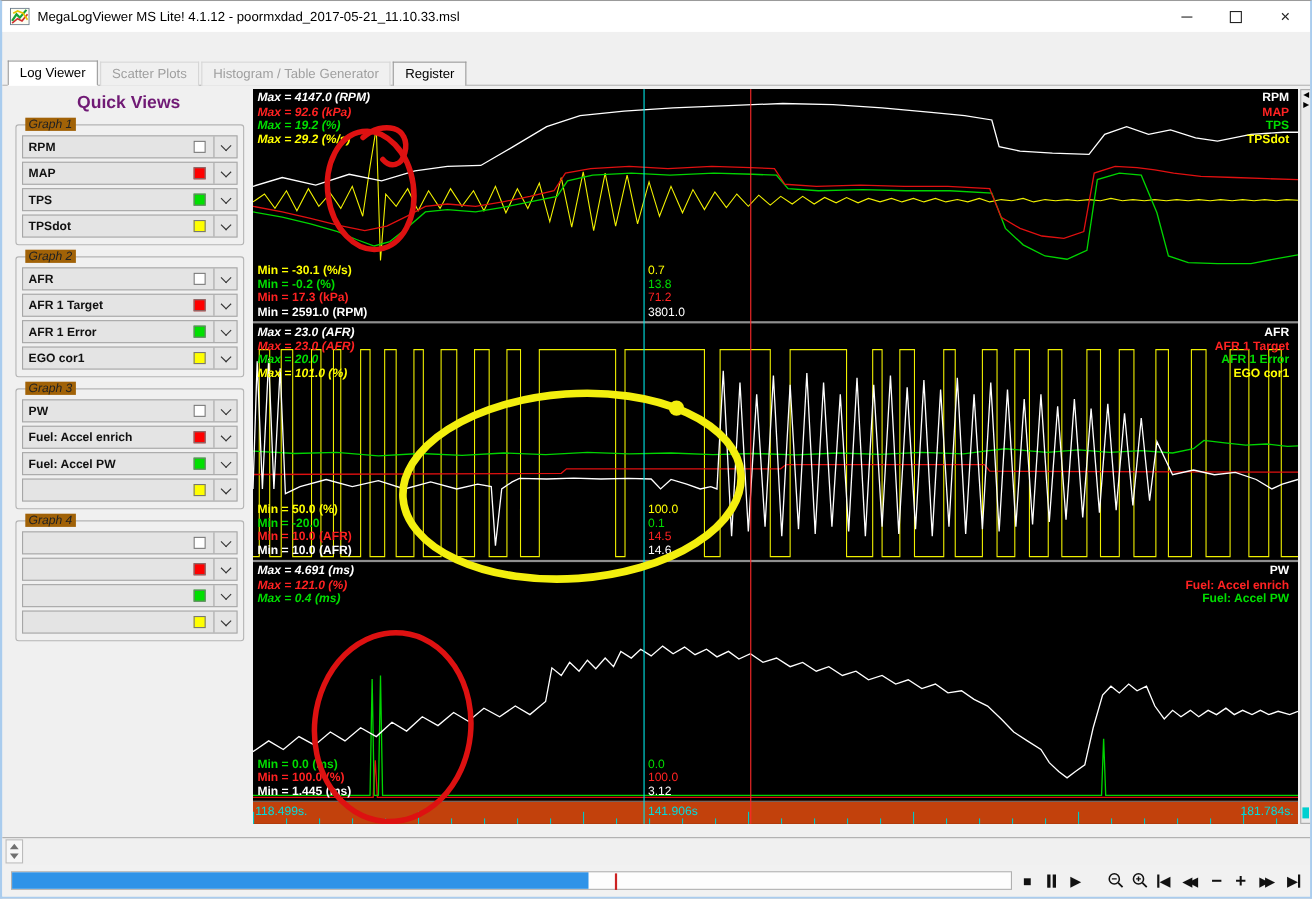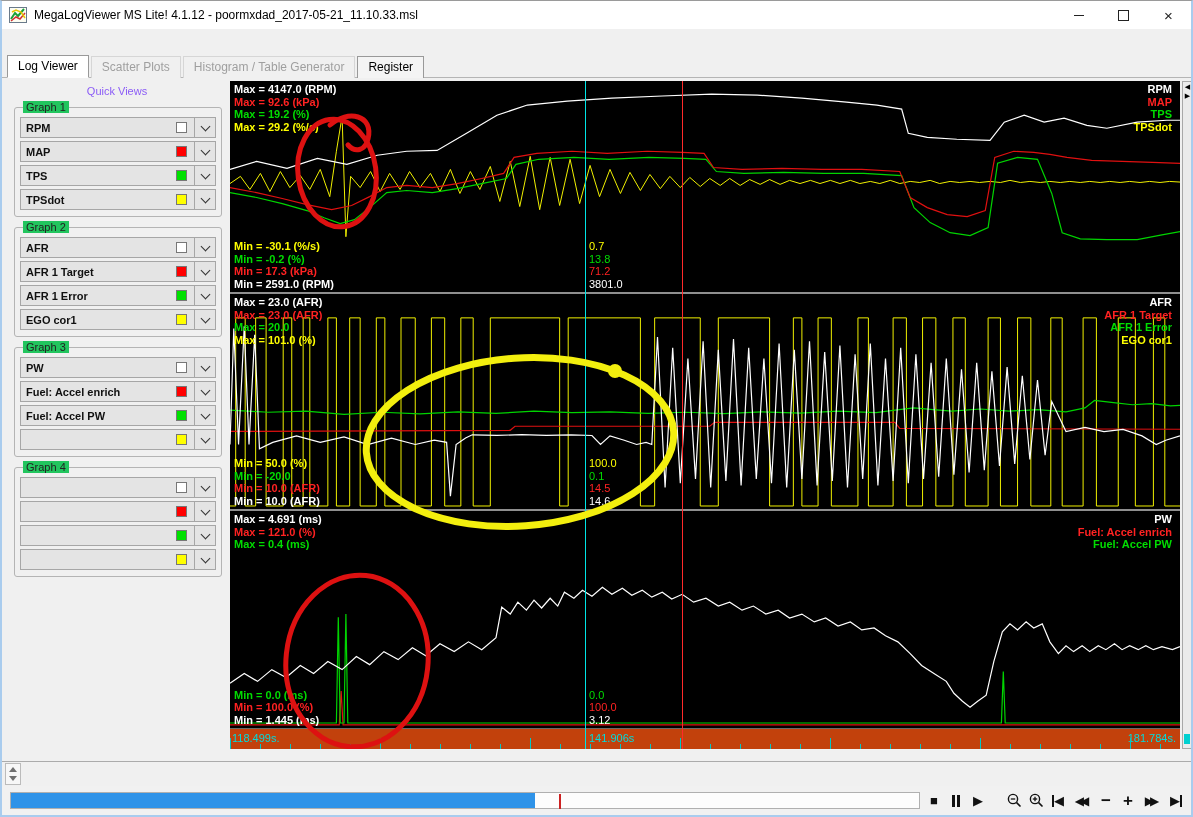--- a/index.html
+++ b/index.html
@@ -19,39 +19,39 @@
   .menu-item{padding:0 8px;font-size:12px;color:#000;}
   .menu-item.disabled{color:#9a9a9a;}
   
   .tabbar{position:absolute;left:0;top:54px;right:0;height:23px;background:#f0f0f0;border-bottom:1px solid #b5b5b5;display:flex;align-items:flex-end;padding-left:5px;box-sizing:border-box;}
   .tab{font-size:12px;padding:3px 10px 4px;position:relative;top:1px;margin-right:2px;white-space:nowrap;}
   .tab.active{background:#fff;border:1px solid #999;border-bottom:1px solid #fff;color:#000;}
   .tab.disabled{color:#9f9f9f;border:1px solid #d6d6d6;border-bottom:none;background:#f0f0f0;}
   .tab.normal{border:1px solid #999;border-bottom:none;background:#f4f4f4;color:#000;}
   
   .sidebar{position:absolute;left:8px;top:84px;width:214px;}
-  .qv-title{text-align:center;font-weight:normal;font-size:11px;margin-bottom:10px;color:#8b5cf6;}
+  .qv-title{text-align:center;font-weight:bold;font-size:16px;margin-bottom:10px;color:#701a75;}
   .group{border:1px solid #b4b4b4;border-radius:3px;margin:0 2px 10px 4px;padding:9px 5px 3px;position:relative;background:#f0f0f0;}
-  .group-legend{position:absolute;top:-7px;left:8px;background:#22c55e;padding:0 3px;font-size:11px;color:#222;}
+  .group-legend{position:absolute;top:-7px;left:8px;background:#a16207;padding:0 3px;font-size:11px;color:#222;font-style:italic;}
   .qv-row{height:19px;background:#e4e4e4;border:1px solid #a6a6a6;display:flex;align-items:center;margin-bottom:3px;}
   .qv-label{flex:1;font-size:11px;font-weight:bold;color:#111;padding-left:5px;white-space:nowrap;overflow:hidden;}
   .qv-swatch{width:9px;height:9px;border:1px solid #777;margin-right:7px;flex:none;}
   .qv-chev{width:20px;align-self:stretch;border-left:1px solid #a6a6a6;display:flex;align-items:center;justify-content:center;flex:none;}
   .chev-glyph{width:6px;height:6px;border-right:1.5px solid #333;border-bottom:1.5px solid #333;transform:rotate(45deg);margin-top:-3px;}
   
   .graph-region{position:absolute;left:228px;top:80px;width:950px;height:668px;background:#000;}
   .panel{position:relative;width:100%;background:#000;overflow:hidden;box-sizing:border-box;}
   .panel svg{position:absolute;left:0;top:0;width:100%;height:100%;}
   #p1{height:211px;}
   #p2{height:217px;border-top:2px solid #8f8f8f;}
   #p3{height:219px;border-top:2px solid #8f8f8f;}
   .time-strip{position:relative;height:21px;border-top:1px solid #6a6a6a;background:#c2410c;box-sizing:border-box;overflow:hidden;}
   .stack{position:absolute;font-size:11px;font-weight:bold;line-height:12.5px;white-space:pre;z-index:5;}
   .stack div{white-space:pre;}
-  .max-stack{left:4px;top:2px;}
+  .max-stack{left:4px;top:2px;font-style:italic;}
   .min-stack{left:4px;bottom:2px;}
   .legend-stack{right:8px;top:2px;text-align:right;}
   .cursor-stack{bottom:2px;font-weight:normal;}
   .t-label{position:absolute;top:3px;font-size:11px;color:#00dcdc;white-space:nowrap;}
   .tick{position:absolute;bottom:0;width:1px;background:#00c8c8;}
   .cursor-line{position:absolute;top:0;height:668px;width:1px;z-index:4;}
   .annot-svg{position:absolute;left:0;top:0;width:950px;height:668px;z-index:8;pointer-events:none;}
   
   .v-strip{position:absolute;left:1180px;top:80px;width:11px;height:668px;background:#ebebeb;border:1px solid #a8a8a8;box-sizing:border-box;}
   .v-strip .tri{font-size:7px;line-height:9px;text-align:center;color:#000;}

